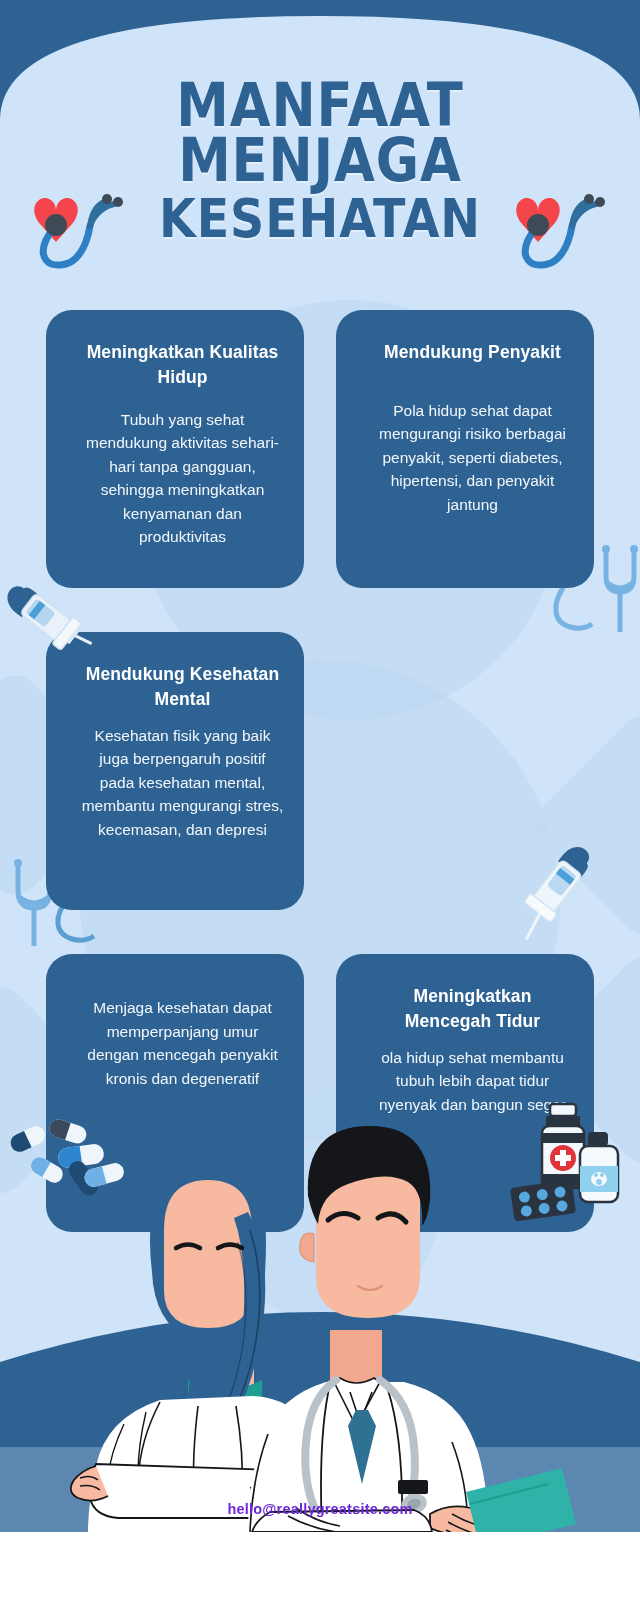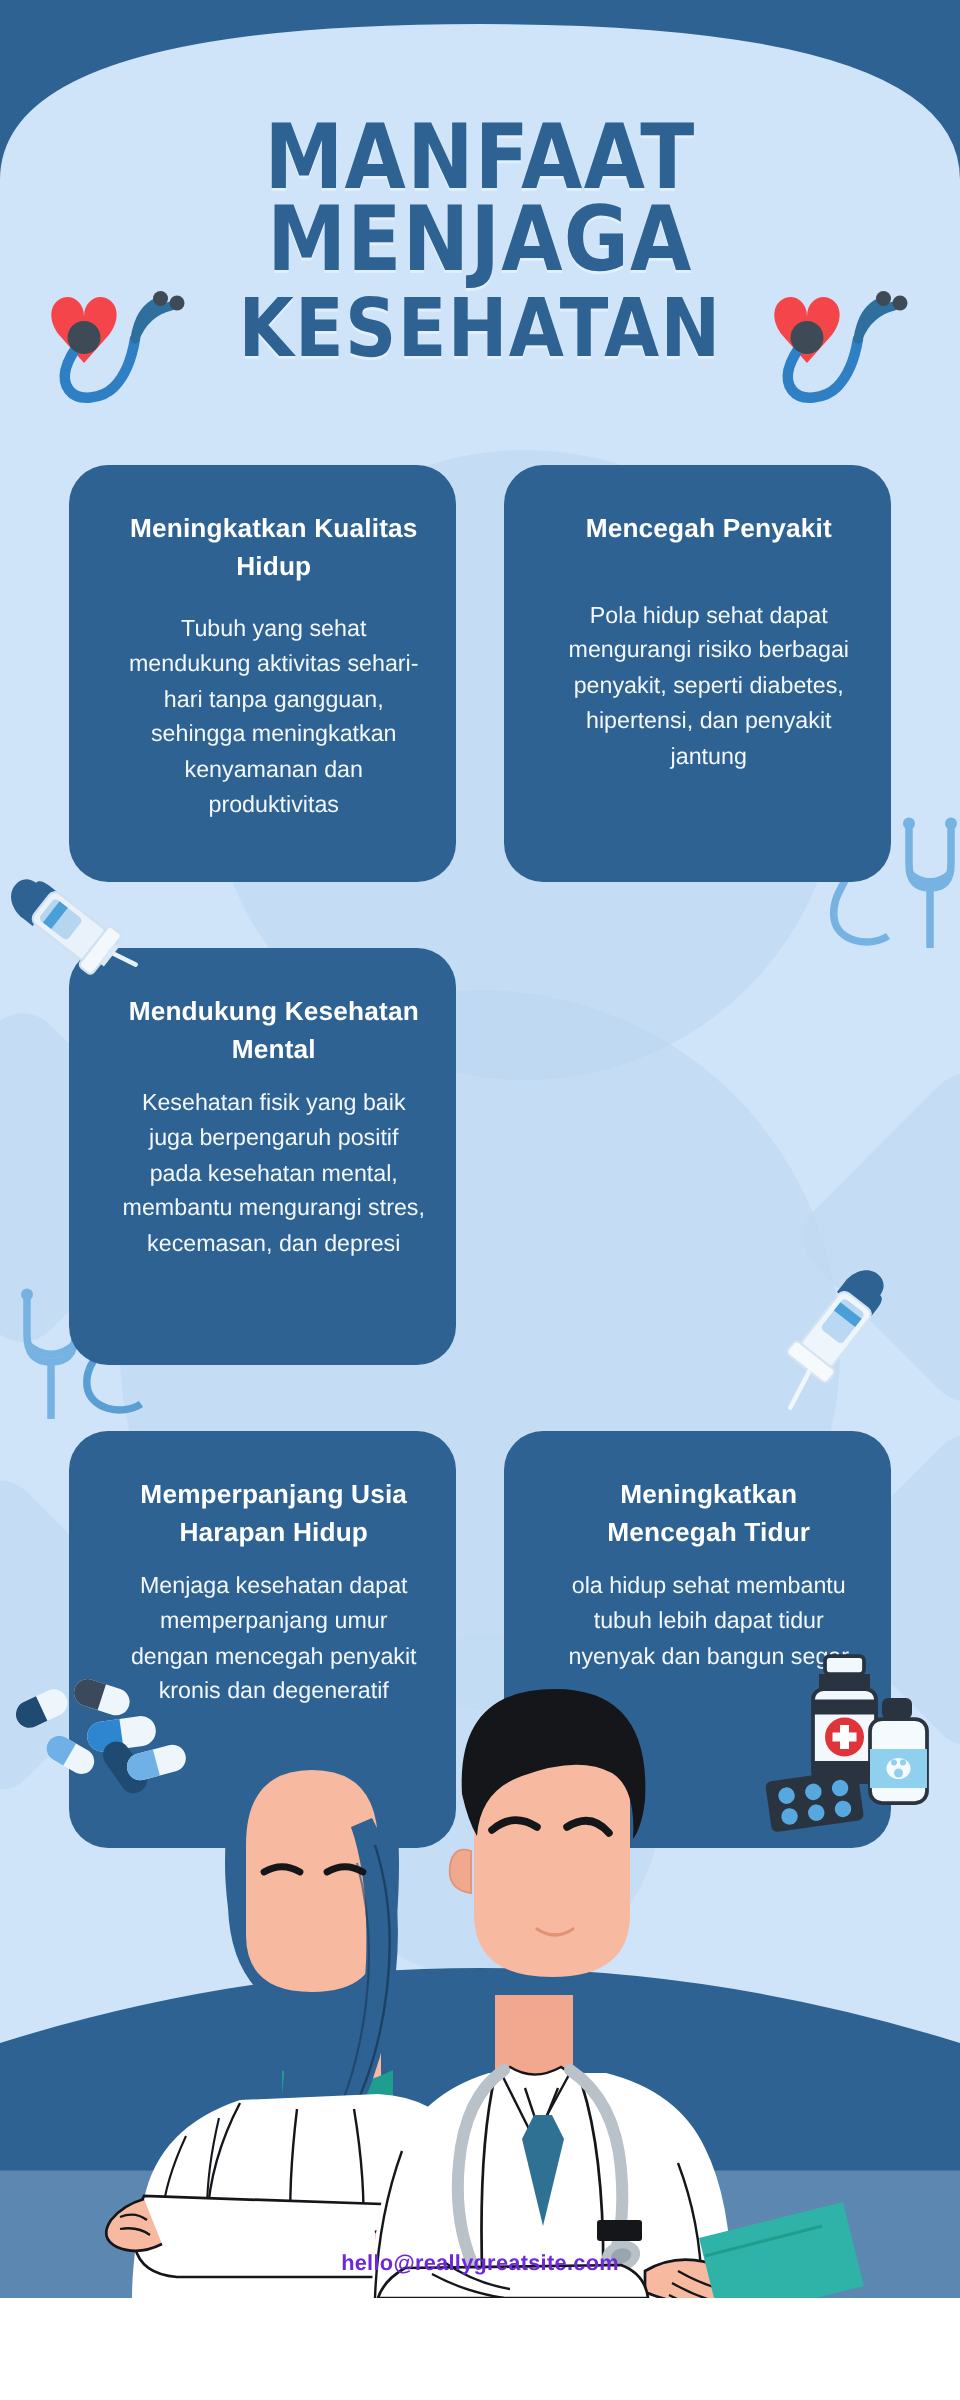--- a/index.html
+++ b/index.html
@@ -187,33 +187,32 @@
     <path d="M70 39 C70 58 52 64 54 82 C56 98 78 102 90 94" fill="none" stroke="#5a9fd4" stroke-width="5"></path>
   </svg>
 
   <div class="card-grid">
     <div class="card-row">
       <div class="card card-r1">
         <div class="card-title">Meningkatkan Kualitas Hidup</div>
         <div class="card-body">Tubuh yang sehat mendukung aktivitas sehari-hari tanpa gangguan, sehingga meningkatkan kenyamanan dan produktivitas</div>
       </div>
       <div class="card card-r1">
-        <div class="card-title">Mencegah Penyakit</div>
+        <div class="card-title">Mendukung Penyakit</div>
         <div class="card-body loose">Pola hidup sehat dapat mengurangi risiko berbagai penyakit, seperti diabetes, hipertensi, dan penyakit jantung</div>
       </div>
     </div>
     <div class="card-row">
       <div class="card card-r2">
         <div class="card-title">Mendukung Kesehatan Mental</div>
         <div class="card-body tight">Kesehatan fisik yang baik juga berpengaruh positif pada kesehatan mental, membantu mengurangi stres, kecemasan, dan depresi</div>
       </div>
     </div>
     <div class="card-row">
       <div class="card card-r3">
-        <div class="card-title">Memperpanjang Usia Harapan Hidup</div>
         <div class="card-body tight">Menjaga kesehatan dapat memperpanjang umur dengan mencegah penyakit kronis dan degeneratif</div>
       </div>
       <div class="card card-r3">
         <div class="card-title">Meningkatkan Mencegah Tidur</div>
         <div class="card-body tight">ola hidup sehat membantu tubuh lebih dapat tidur nyenyak dan bangun segar</div>
       </div>
     </div>
   </div>
 
   <svg class="deco-front" style="left:2px; top:552px;" width="108" height="108" viewBox="0 0 108 108">

